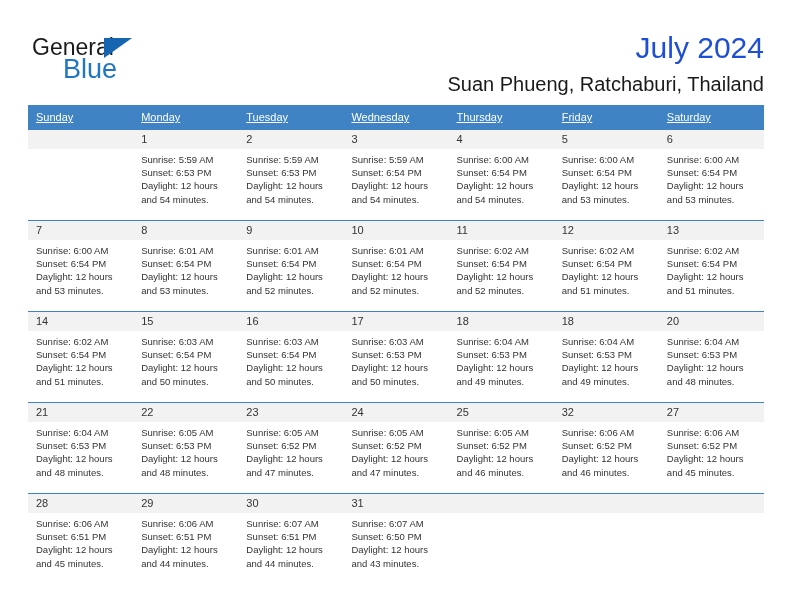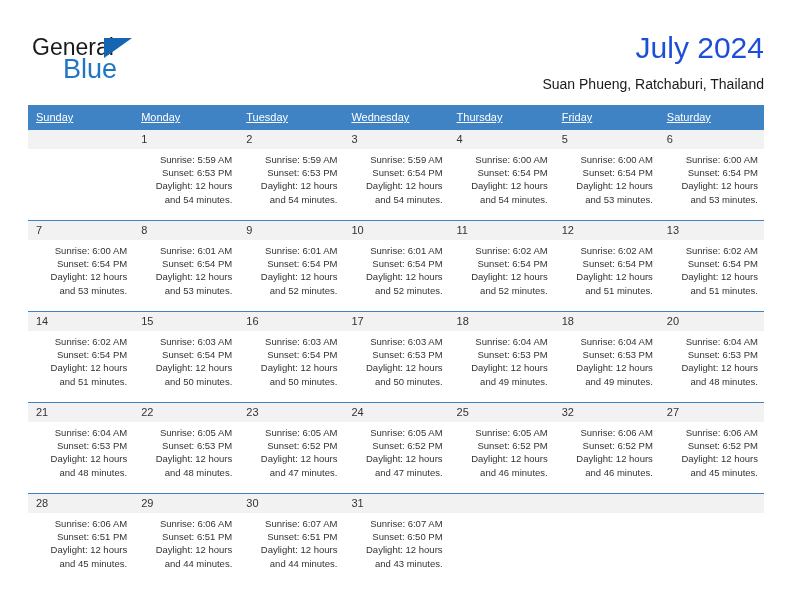--- a/index.html
+++ b/index.html
@@ -71,21 +71,21 @@
     top: 0;
     text-align: right;
   }
   .cal-title {
     font-size: 30px;
     color: #1d4ed8;
     line-height: 36px;
     white-space: nowrap;
   }
   .cal-subtitle {
-    font-size: 14px;
+    font-size: 20px;
     color: #1a1a1a;
     line-height: 20px;
     margin-top: 8px;
     white-space: nowrap;
   }
 
   
   .calendar {
     position: absolute;
     left: 28px;
@@ -127,21 +127,20 @@
     color: #333333;
     padding: 3px 0 3px 8px;
     height: 13px;
     line-height: 13px;
   }
   .daynum.empty {
     color: transparent;
   }
   .lines {
     padding: 4px 6px 0 8px;
-    text-align: right;
   }
   .lines div {
     font-size: 9.5px;
     line-height: 13.2px;
     color: #333333;
     white-space: nowrap;
   }
   .empty-cell .daynum {
     background: #f2f2f2;
   }

